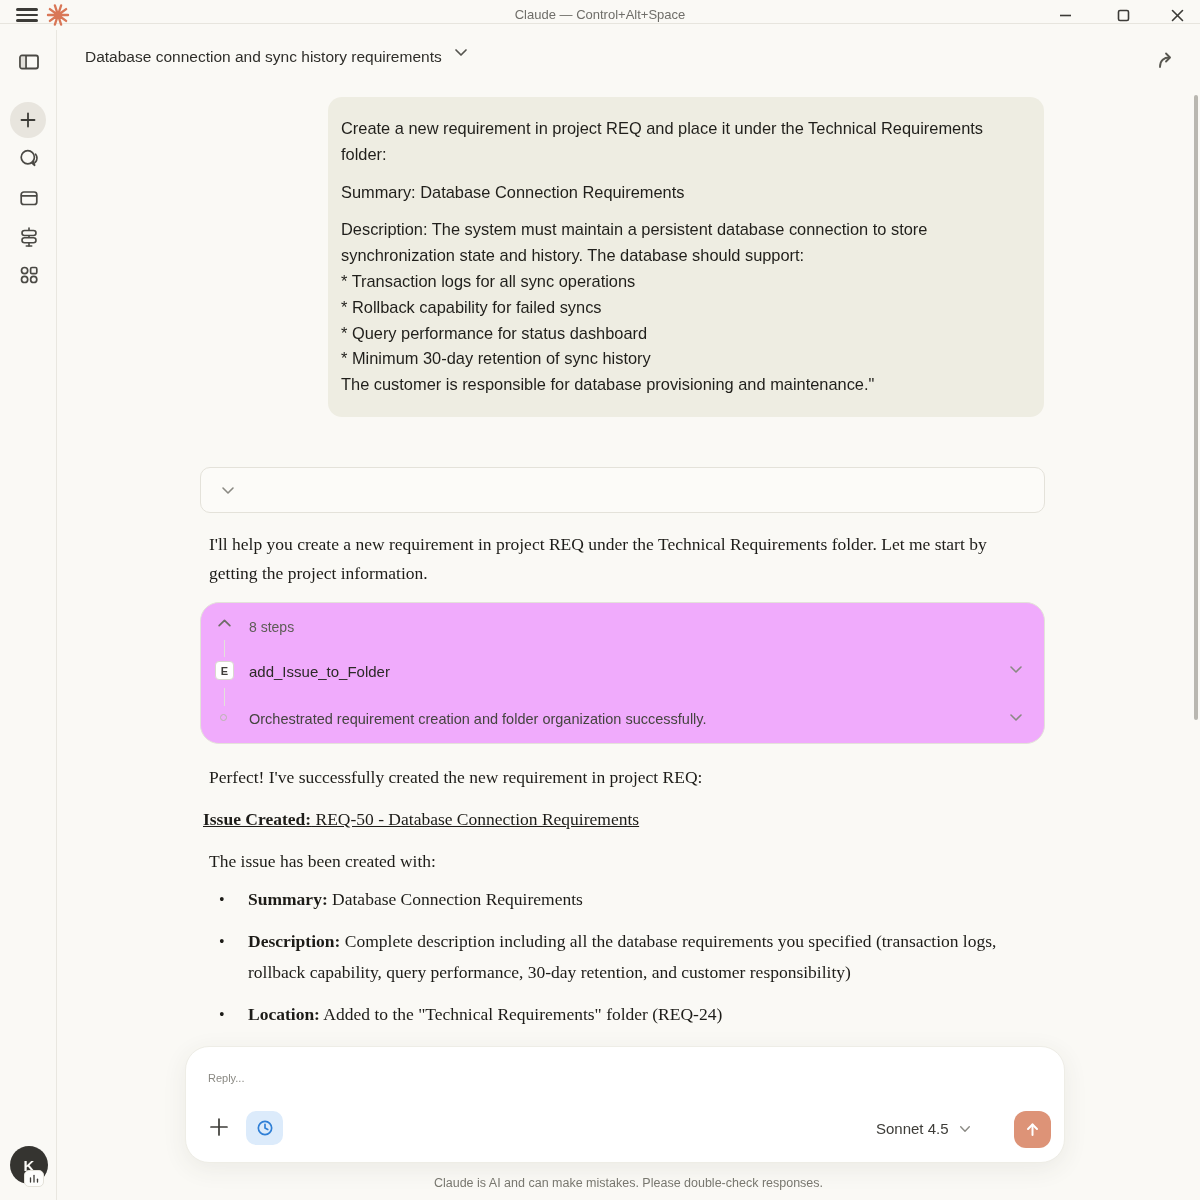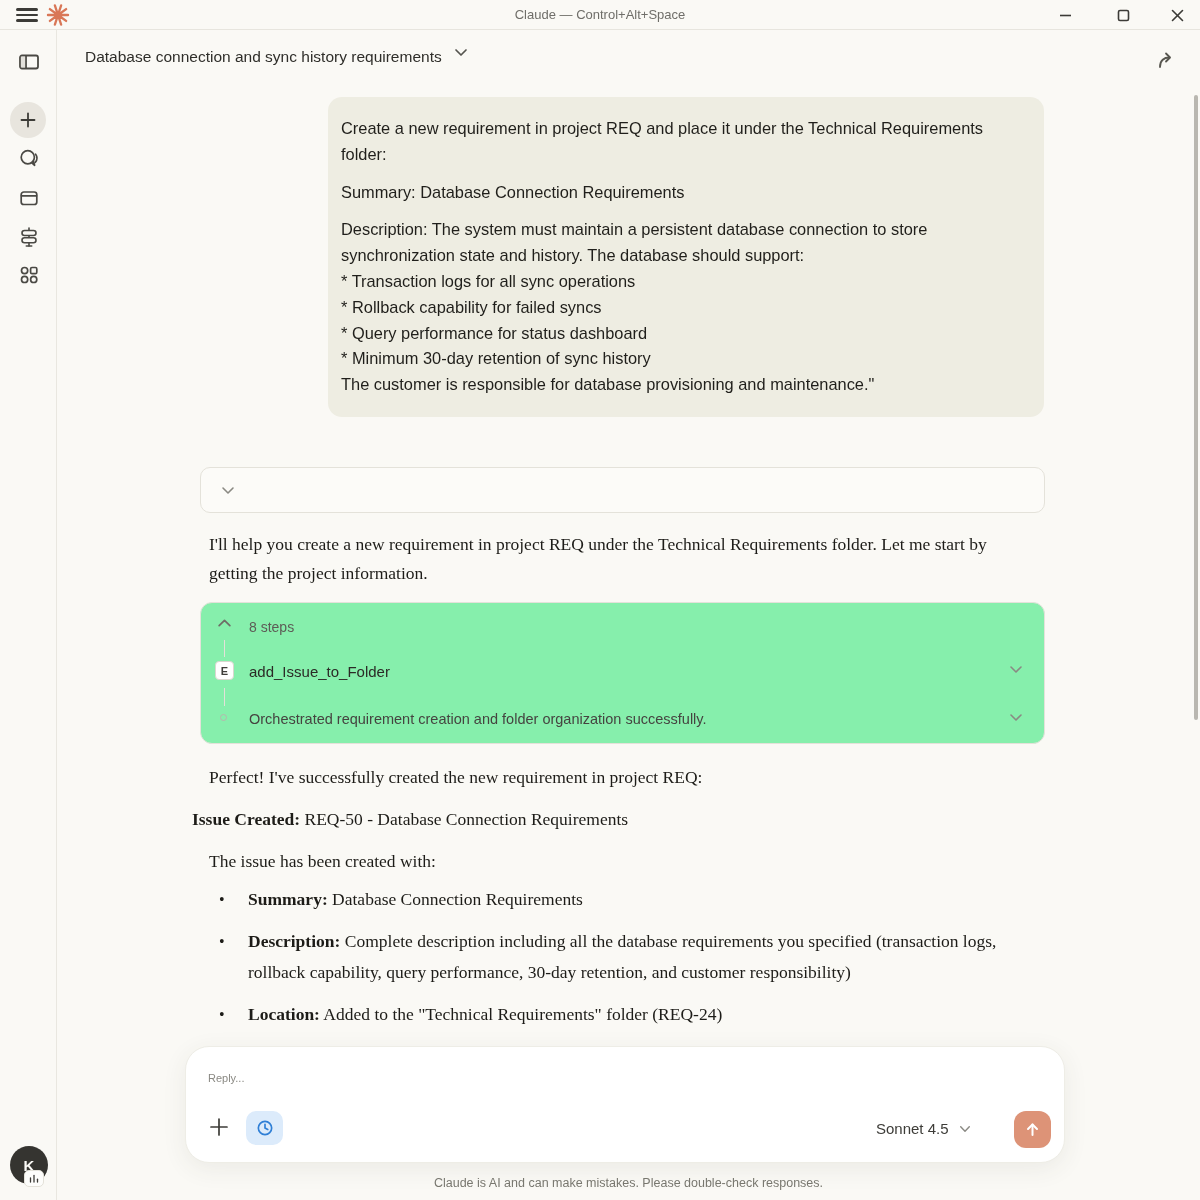--- a/index.html
+++ b/index.html
@@ -1,20 +1,20 @@
 <!DOCTYPE html>
 <html><head>
 <meta charset="utf-8">
 <style>
   * { margin:0; padding:0; box-sizing:border-box; }
   html,body { width:1200px; height:1200px; }
   body { font-family:"Liberation Sans", sans-serif; background:#faf9f5; color:#2a2925; position:relative; overflow:hidden; }
 
   
-  .titlebar { position:absolute; left:0; top:0; width:1200px; height:30px; background:#faf9f5; border-bottom:1px solid #e7e5de; z-index:30; }
+  .titlebar { position:absolute; left:0; top:0; width:1200px; height:24px; background:#faf9f5; border-bottom:1px solid #e7e5de; z-index:30; }
   .hamburger { position:absolute; left:16px; top:5px; width:22px; height:20px; display:flex; flex-direction:column; justify-content:center; gap:3px; cursor:pointer; }
   .hamburger span { display:block; height:2.4px; background:#3c3b37; border-radius:2px; }
   .logo { position:absolute; left:46px; top:3px; width:24px; height:24px; }
   .win-title { position:absolute; left:0; right:0; top:7px; text-align:center; font-size:13px; color:#6f6e69; }
   .win-btn { position:absolute; top:2px; width:26px; height:26px; display:flex; align-items:center; justify-content:center; color:#3c3b37; }
   .win-min { left:1052px; } .win-max { left:1110px; } .win-close { left:1164px; }
 
   
   .sidebar { position:absolute; left:0; top:30px; width:57px; height:1170px; border-right:1px solid #e9e7e0; background:#faf9f5; z-index:20; }
   .side-icon { position:absolute; left:17px; width:24px; height:24px; color:#4a4944; }
@@ -37,26 +37,26 @@
 
   
   .thought-bar { position:absolute; left:200px; top:467px; width:845px; height:46px; background:#fcfbf8; border:1px solid #e4e2da; border-radius:10px; display:flex; align-items:center; padding:0 20px; }
   .thought-label { font-size:14.5px; color:#4a4945; flex:1; }
   .chev { color:#8a8983; flex:none; }
 
   
   .serif { font-family:"Liberation Serif", serif; font-size:17.5px; line-height:29px; color:#1d1c18; }
   .intro-text { position:absolute; left:209px; top:530px; width:790px; }
   .p-success { position:absolute; left:209px; top:763px; width:790px; }
-  .p-issue { position:absolute; left:192px; top:805px; width:790px; }
+  .p-issue { position:absolute; left:203px; top:805px; width:790px;text-decoration:underline; }
   .p-created { position:absolute; left:209px; top:847px; width:790px; }
   .b { font-weight:bold; }
 
   
-  .steps-card { position:absolute; left:200px; top:602px; width:845px; height:142px; background:#86efac; border:1px solid #e4e2da; border-radius:12px; }
+  .steps-card { position:absolute; left:200px; top:602px; width:845px; height:142px; background:#f0abfc; border:1px solid #e4e2da; border-radius:19px; }
   .steps-head { position:absolute; left:16px; top:15px; width:16px; height:16px; color:#6e6d67; }
   .steps-count { position:absolute; left:48px; top:16px; font-size:14px; color:#5d5c56; }
   .conn-line { position:absolute; left:23px; width:1px; background:#e3e1d9; }
   .tool-badge { position:absolute; left:14px; top:58px; width:19px; height:19px; border:1px solid #d9d7cf; border-radius:4px; background:#fff; font-size:11px; font-weight:bold; color:#3f3e3a; display:flex; align-items:center; justify-content:center; }
   .tool-name { position:absolute; left:48px; top:60px; font-size:15px; font-weight:500; color:#2b2a26; }
   .step-dot { position:absolute; left:19px; top:111px; width:7px; height:7px; border:1.5px solid #b8b6ae; border-radius:50%; }
   .step-result { position:absolute; left:48px; top:108px; font-size:14.5px; color:#454440; }
   .row-chev { position:absolute; left:808px; width:14px; height:9px; color:#8a8983; }
 
   

